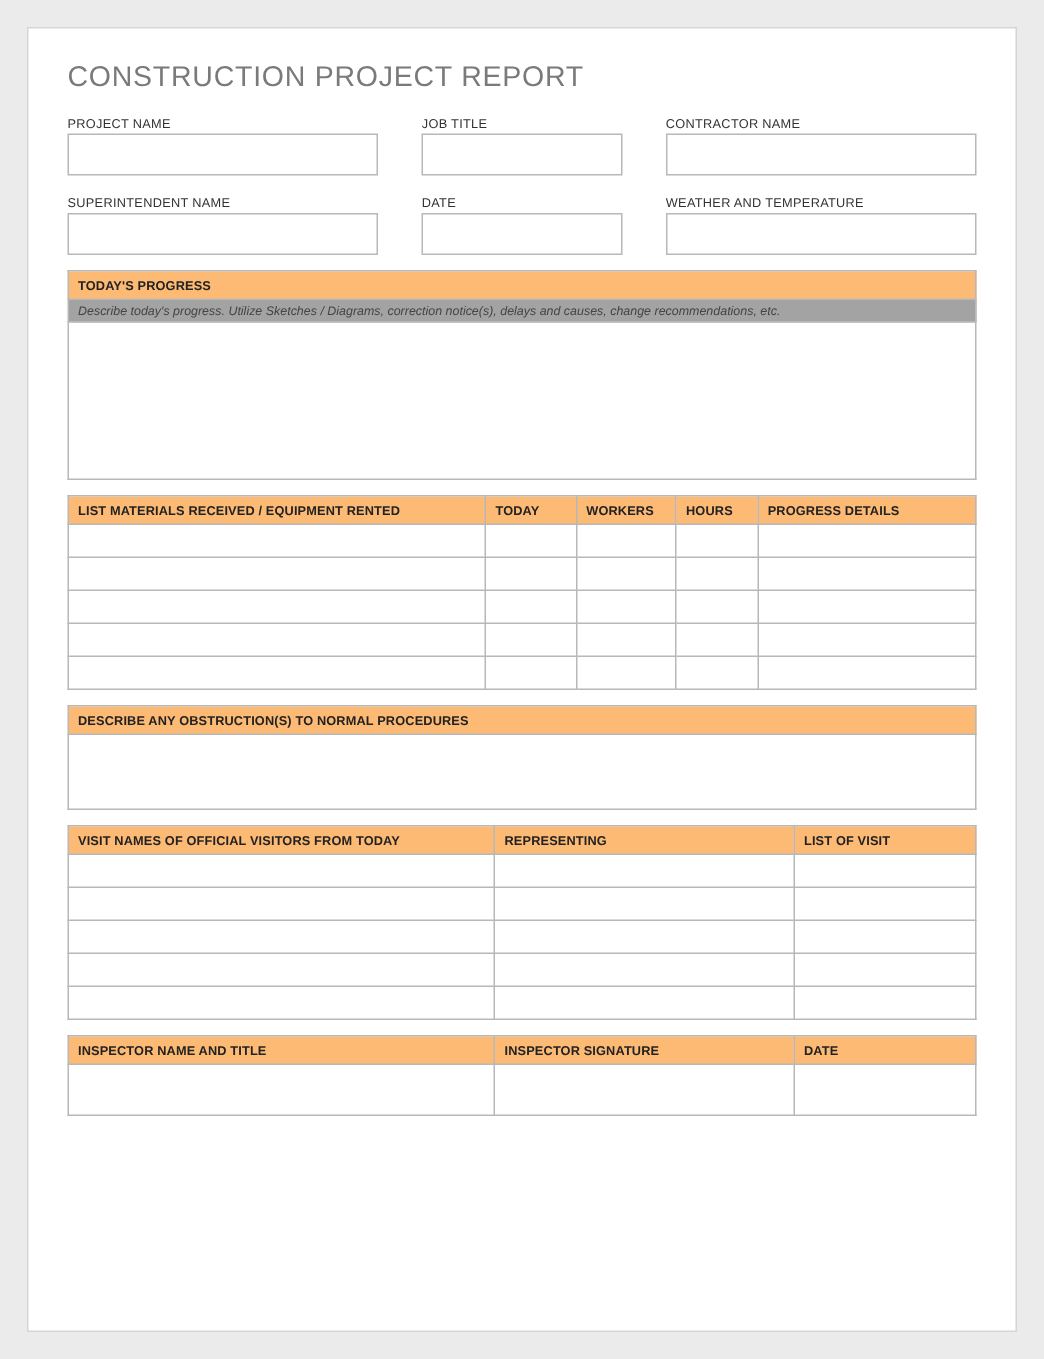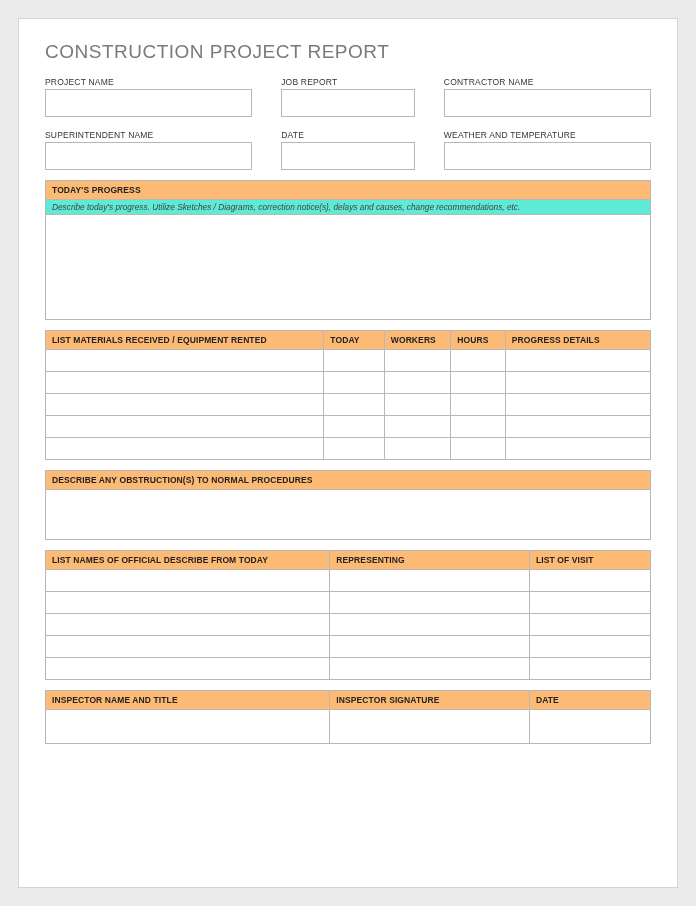--- a/index.html
+++ b/index.html
@@ -65,21 +65,21 @@
     letter-spacing: 0.1px;
   }
   td {
     border: 1px solid #b8b8b8;
     height: 22px;
     padding: 3px 6px;
     font-size: 9px;
     color: #333;
   }
   td.instr {
-    background: #5eead4;
+    background: #a3a3a3;
     font-style: italic;
     font-size: 8.3px;
     color: #444;
     height: 14px;
     padding: 2px 6px;
   }
   td.tall { height: 105px; vertical-align: top; }
   td.med { height: 50px; vertical-align: top; }
   td.sig { height: 34px; }
 </style>
@@ -89,21 +89,21 @@
 <div class="page">
 
   <div class="title">CONSTRUCTION PROJECT REPORT</div>
 
   <div class="field-row">
     <div class="field wide">
       <div class="field-label">PROJECT NAME</div>
       <div class="field-box"></div>
     </div>
     <div class="field">
-      <div class="field-label">JOB REPORT</div>
+      <div class="field-label">JOB TITLE</div>
       <div class="field-box"></div>
     </div>
     <div class="field wide">
       <div class="field-label">CONTRACTOR NAME</div>
       <div class="field-box"></div>
     </div>
   </div>
 
   <div class="field-row">
     <div class="field wide">
@@ -207,21 +207,21 @@
 
   <div class="section">
     <table>
       <colgroup>
         <col style="width:47%">
           <col style="width:33%">
           <col style="width:20%">
       </colgroup>
       <tbody>
           <tr>
-        <th>LIST NAMES OF OFFICIAL DESCRIBE FROM TODAY</th>
+        <th>VISIT NAMES OF OFFICIAL VISITORS FROM TODAY</th>
         <th>REPRESENTING</th>
         <th>LIST OF VISIT</th>
       </tr>
       <tr>
         <td></td>
         <td></td>
         <td></td>
       </tr>
       <tr>
         <td></td>

